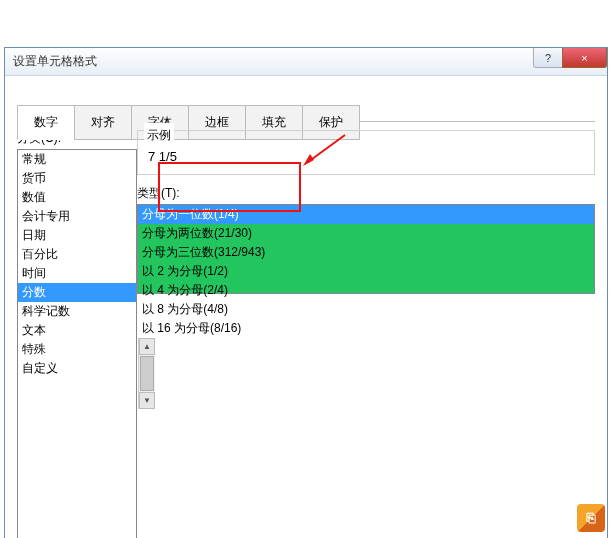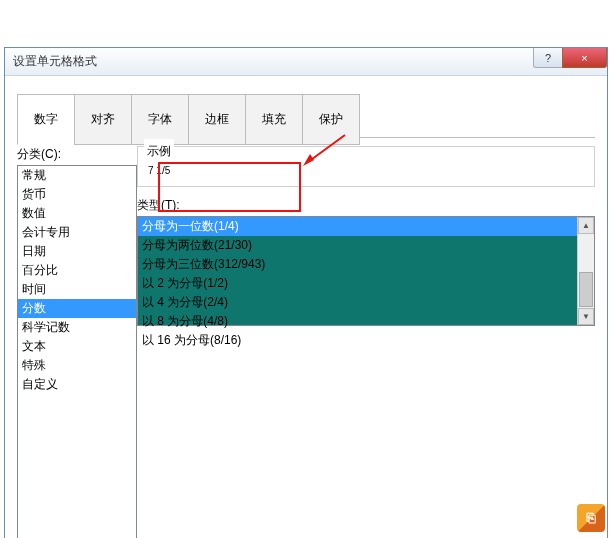--- a/index.html
+++ b/index.html
@@ -6,33 +6,33 @@
     body { background: #fff; width: 615px; height: 538px; position: relative; }
     .window { width: 604px; height: 526px; border: 1px solid #6a8db0; position: absolute; top: 3px; left: 4px; background: #fff; margin-top: 44px; }
     .titlebar { height: 28px; background: linear-gradient(#fdfefe, #e8eef6); border-bottom: 1px solid #c7d4e3; display: flex; align-items: center; padding-left: 8px; position: relative; }
     .titlebar-text { color: #333; }
     .win-controls { position: absolute; right: 0; top: 0; display: flex; }
     .win-btn { width: 28px; height: 20px; display: flex; align-items: center; justify-content: center; border: 1px solid #aab; border-top: none; margin-left: -1px; font-size: 11px; }
     .help-btn { background: linear-gradient(#f7f9fc,#d7e2ef); color: #334; border-radius: 0 0 0 3px; width: 30px; }
     .close-btn { background: linear-gradient(#e67,#c0392b); color: #fff; width: 45px; border-radius: 0 0 3px 0; border-color: #963; }
     .content { padding: 10px 12px; }
     .tabstrip { display: flex; border-bottom: 1px solid #bcbcbc; margin-bottom: 8px; }
-    .tab { padding: 16px 16px; border: 1px solid #bcbcbc; background: #f2f2f2; margin-right: -1px; position: relative; top: 8px; cursor: pointer; }
+    .tab { padding: 8px 16px; border: 1px solid #bcbcbc; background: #f2f2f2; margin-right: -1px; position: relative; top: 19px; cursor: pointer; }
     .tab.active { background: #fff; border-bottom: 1px solid #fff; }
     .body { display: flex; height: 400px; }
     .left-col { width: 120px; }
     .label { margin-bottom: 2px; display: block; }
     .category-list { border: 1px solid #828790; height: 403px; background: #fff; overflow: hidden; }
     .cat-item { padding: 1px 4px; cursor: pointer; }
     .cat-item.selected { background: #3399ff; color: #fff; }
     .right-col { flex: 1; }
     .example-box { border: 1px solid #d0d0d0; padding: 18px 10px 10px 10px; position: relative; margin-bottom: 10px; }
     .box-title { position: absolute; top: -8px; left: 6px; background: #fff; padding: 4px 3px; }
-    .example-val { font-size: 10px; }
-    .type-list { border: 1px solid #828790; height: 110px; background: #0f766e; display: flex; }
+    .example-val { font-size: 13px; }
+    .type-list { border: 1px solid #828790; height: 90px; background: #22c55e; display: flex; flex-direction: column; }
     .type-items { flex: 1; }
     .type-item { padding: 1px 4px; cursor: pointer; }
     .type-item.selected { background: #3399ff; color: #fff; }
     .scroll { width: 17px; background: #f0f0f0; border-left: 1px solid #ccc; display: flex; flex-direction: column; }
     .scroll-btn { height: 17px; background: #e6e6e6; border: 1px solid #bbb; display: flex; align-items:center; justify-content:center; font-size:8px; color:#555; }
     .scroll-thumb { flex:0 0 35px; background:#cdcdcd; border:1px solid #aaa; margin:1px; }
     .scroll-track { flex: 1; }
     .redbox { position: absolute; border: 2px solid #e11; pointer-events: none; }
     .arrow { position: absolute; pointer-events: none; }
     .watermark { position: absolute; bottom: 6px; right: 10px; display:flex; align-items:center; gap:4px; opacity:0.9; }

